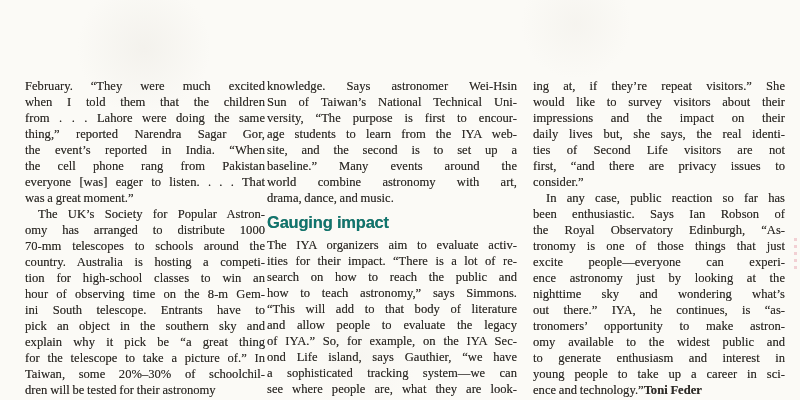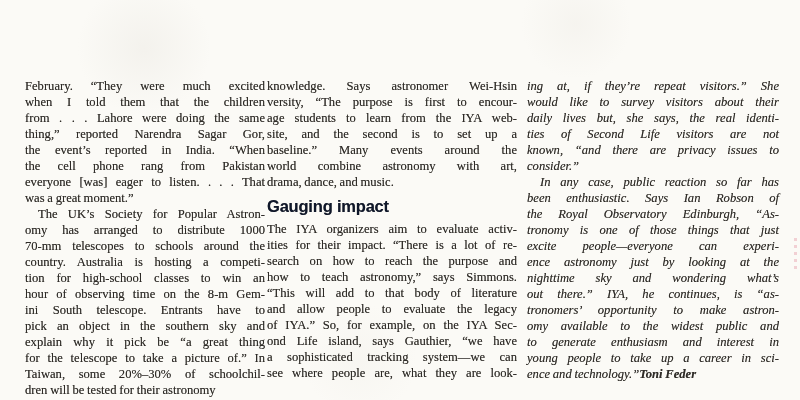--- a/index.html
+++ b/index.html
@@ -10,33 +10,33 @@
       radial-gradient(circle at 72% 6%, rgba(215,210,200,0.15), rgba(0,0,0,0) 8%),
       radial-gradient(circle at 45% 90%, rgba(220,215,205,0.12), rgba(0,0,0,0) 10%),
       #fbfaf6;
     font-family: "Liberation Serif", serif;
   }
   .page { position: relative; width: 800px; height: 400px; color: #2e2b27; }
   .cols { position: absolute; top: 78px; left: 25px; display: flex; }
   .col { flex: none; }
   .col-left  { width: 240px; }
   .col-mid   { width: 250px; margin-left: 2px; }
-  .col-right { width: 252px; margin-left: 10px; font-style: italic; }
+  .col-right { width: 252px; margin-left: 16px; }
   .line {
     font-size: 12.6px; line-height: 16px;
     text-align: justify; text-align-last: justify;
     word-spacing: -0.4px; white-space: normal;
     text-shadow: 0 0 0.5px rgba(46,43,39,0.55);
   }
   .line.end { text-align-last: left; }
   .line.indent { text-indent: 13px; }
   .heading {
     font-family: "Liberation Sans", sans-serif; font-weight: 700;
     font-size: 16.5px; line-height: 21px; letter-spacing: -0.2px;
-    color: #0f172a; margin: 6px 0 4px 0;
+    color: #0f766e; margin: 6px 0 4px 0;
     text-shadow: 0 0 0.5px rgba(35,32,25,0.5);
   }
   .byline-line { display: flex; text-align-last: auto; }
   .byline { font-weight: 700; white-space: nowrap; }
   .scan-artifact {
     position: absolute; right: 3px; top: 238px; width: 3px; height: 34px;
     background: repeating-linear-gradient(to bottom,
       rgba(224,130,148,0.35) 0 3px, rgba(0,0,0,0) 3px 7px);
   }
 </style>
@@ -65,45 +65,47 @@
       <div class="line">ini South telescope. Entrants have to</div>
       <div class="line">pick an object in the southern sky and</div>
       <div class="line">explain why it pick be “a great thing</div>
       <div class="line">for the telescope to take a picture of.” In</div>
       <div class="line">Taiwan, some 20%–30% of schoolchil-</div>
       <div class="line end">dren will be tested for their astronomy</div>
     </div>
 
     <div class="col col-mid">
       <div class="line">knowledge. Says astronomer Wei-Hsin</div>
+      <div class="line">Sun of Taiwan’s National Technical Uni-</div>
       <div class="line">versity, “The purpose is first to encour-</div>
       <div class="line">age students to learn from the IYA web-</div>
       <div class="line">site, and the second is to set up a</div>
       <div class="line">baseline.” Many events around the</div>
       <div class="line">world combine astronomy with art,</div>
       <div class="line end">drama, dance, and music.</div>
       <div class="heading">Gauging impact</div>
       <div class="line">The IYA organizers aim to evaluate activ-</div>
       <div class="line">ities for their impact. “There is a lot of re-</div>
-      <div class="line">search on how to reach the purpose and</div>
+      <div class="line">search on how to reach the public and</div>
       <div class="line">how to teach astronomy,” says Simmons.</div>
       <div class="line">“This will add to that body of literature</div>
       <div class="line">and allow people to evaluate the legacy</div>
       <div class="line">of IYA.” So, for example, on the IYA Sec-</div>
       <div class="line">ond Life island, says Gauthier, “we have</div>
       <div class="line">a sophisticated tracking system—we can</div>
       <div class="line">see where people are, what they are look-</div>
     </div>
 
     <div class="col col-right">
       <div class="line">ing at, if they’re repeat visitors.” She</div>
       <div class="line">would like to survey visitors about their</div>
+      <div class="line">impressions and the impact on their</div>
       <div class="line">daily lives but, she says, the real identi-</div>
       <div class="line">ties of Second Life visitors are not</div>
-      <div class="line">known, “and there are privacy issues to</div>
+      <div class="line">first, “and there are privacy issues to</div>
       <div class="line end">consider.”</div>
       <div class="line indent">In any case, public reaction so far has</div>
       <div class="line">been enthusiastic. Says Ian Robson of</div>
       <div class="line">the Royal Observatory Edinburgh, “As-</div>
       <div class="line">tronomy is one of those things that just</div>
       <div class="line">excite people—everyone can experi-</div>
       <div class="line">ence astronomy just by looking at the</div>
       <div class="line">nighttime sky and wondering what’s</div>
       <div class="line">out there.” IYA, he continues, is “as-</div>
       <div class="line">tronomers’ opportunity to make astron-</div>

